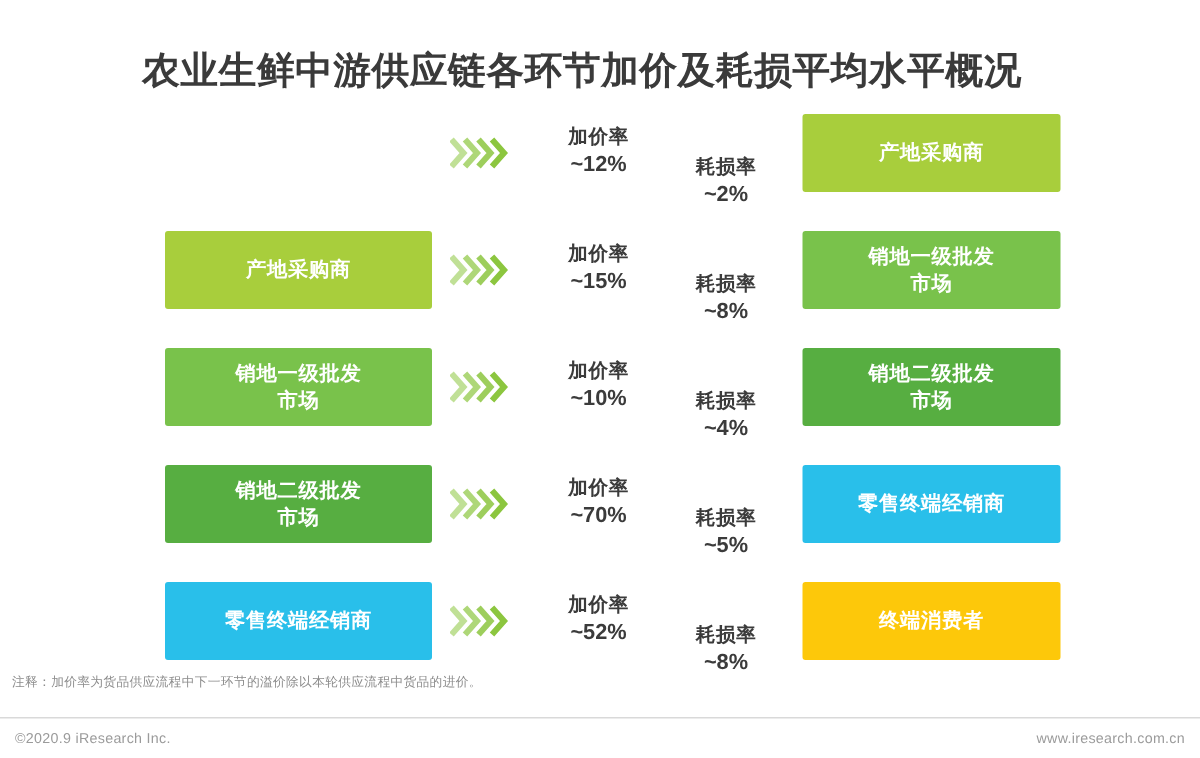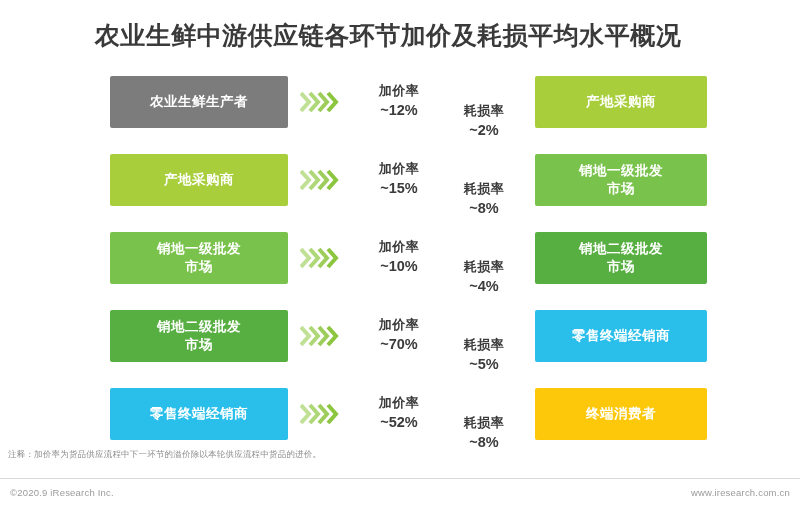--- a/index.html
+++ b/index.html
@@ -20,25 +20,25 @@
     width: 800px;
     height: 505px;
     box-sizing: border-box;
     background: #ffffff;
   }
 
   
   .title-bar {
     position: absolute;
     left: 0;
-    top: 2px;
+    top: 24px;
     width: 776px;
     height: 46px;
     display: flex;
-    align-items: flex-end;
+    align-items: center;
     justify-content: center;
   }
   .page-title {
     font-size: 25px;
     font-weight: bold;
     letter-spacing: 0.5px;
     color: #3a3a3a;
     white-space: nowrap;
     line-height: 1;
   }
@@ -178,21 +178,20 @@
 
   <div class="side-bar-left"></div>
   <div class="side-bar-right"></div>
 
   <div class="title-bar">
     <div class="page-title">农业生鲜中游供应链各环节加价及耗损平均水平概况</div>
   </div>
 
   <div class="flow">
       <div class="flow-row row-0">
-        <div class="node-box node-left" style="background: rgb(124, 124, 124);">农业生鲜生产者</div>
         <div class="arrow-cell">
           <svg width="46" height="24" viewBox="0 0 46 24" class="chevrons">
             <path d="M1,3 L9,12 L1,21" fill="none" stroke="#8cc63f" stroke-width="4" stroke-linecap="butt" stroke-linejoin="miter" opacity="0.55"></path>
             <path d="M10,3 L18,12 L10,21" fill="none" stroke="#8cc63f" stroke-width="4" stroke-linecap="butt" stroke-linejoin="miter" opacity="0.7000000000000001"></path>
             <path d="M19,3 L27,12 L19,21" fill="none" stroke="#8cc63f" stroke-width="4" stroke-linecap="butt" stroke-linejoin="miter" opacity="0.8500000000000001"></path>
             <path d="M28,3 L36,12 L28,21" fill="none" stroke="#8cc63f" stroke-width="4" stroke-linecap="butt" stroke-linejoin="miter" opacity="1"></path>
           </svg>
         </div>
         <div class="metric metric-markup">
           <div class="metric-label">加价率</div>

